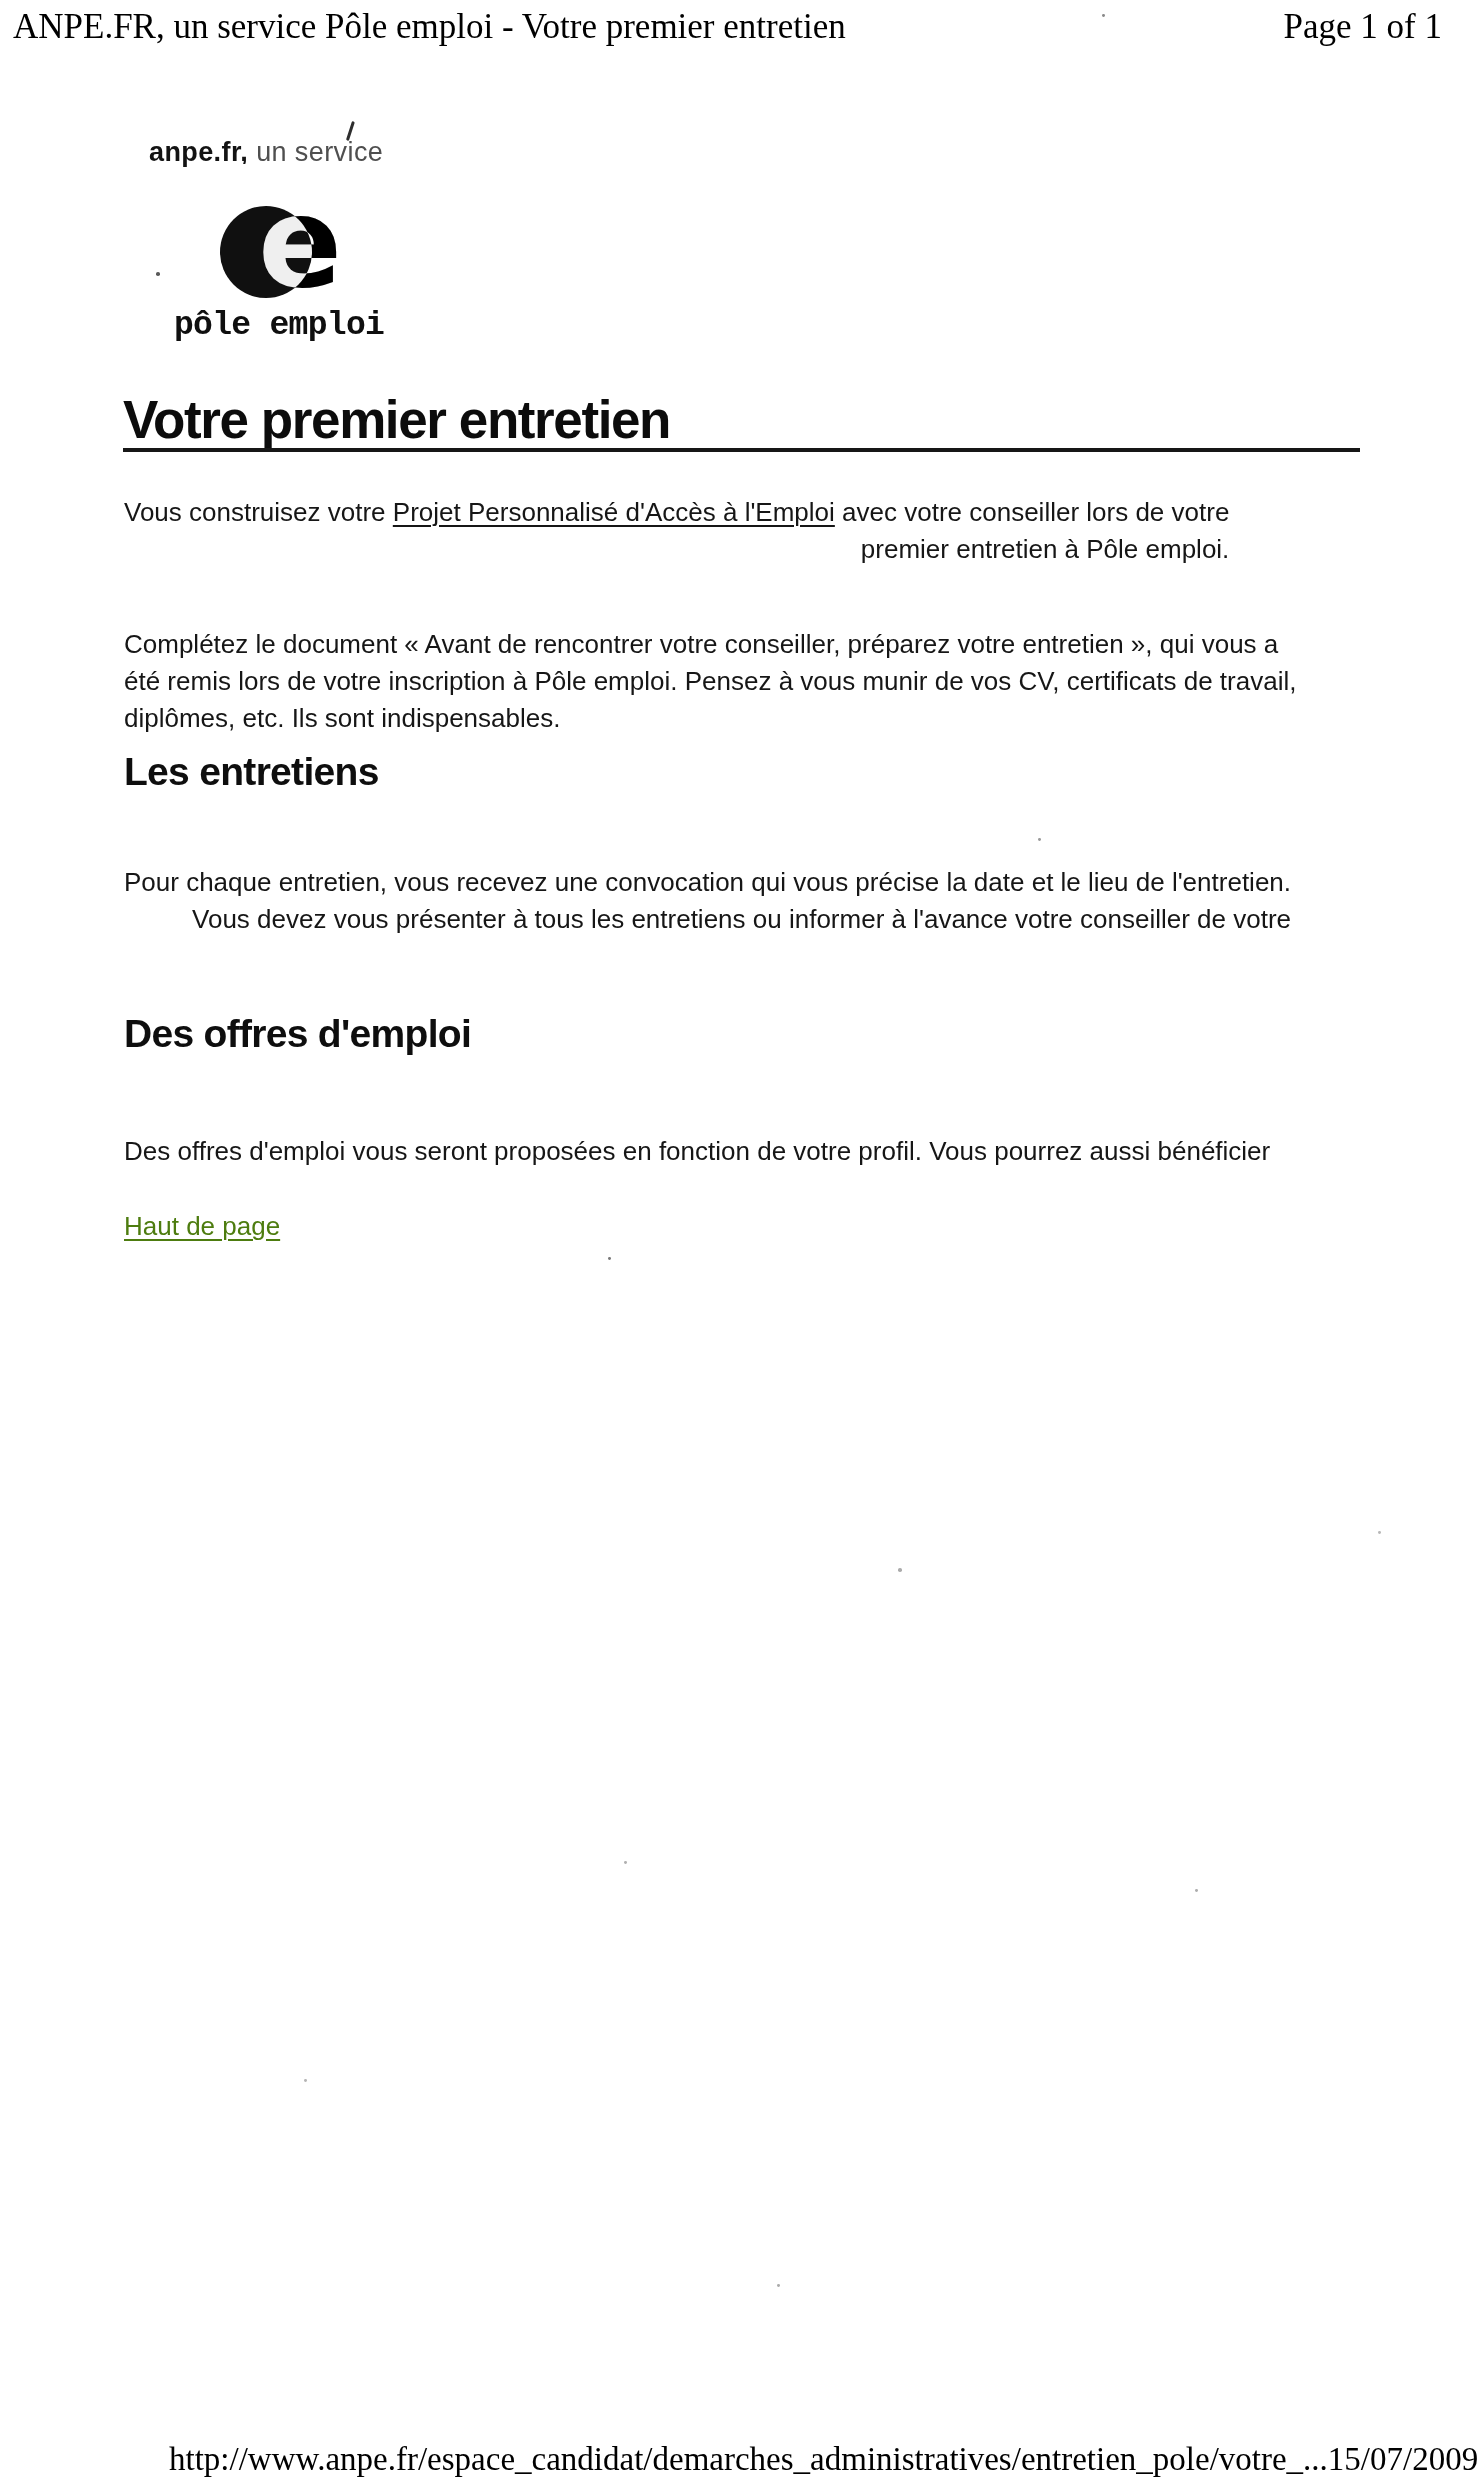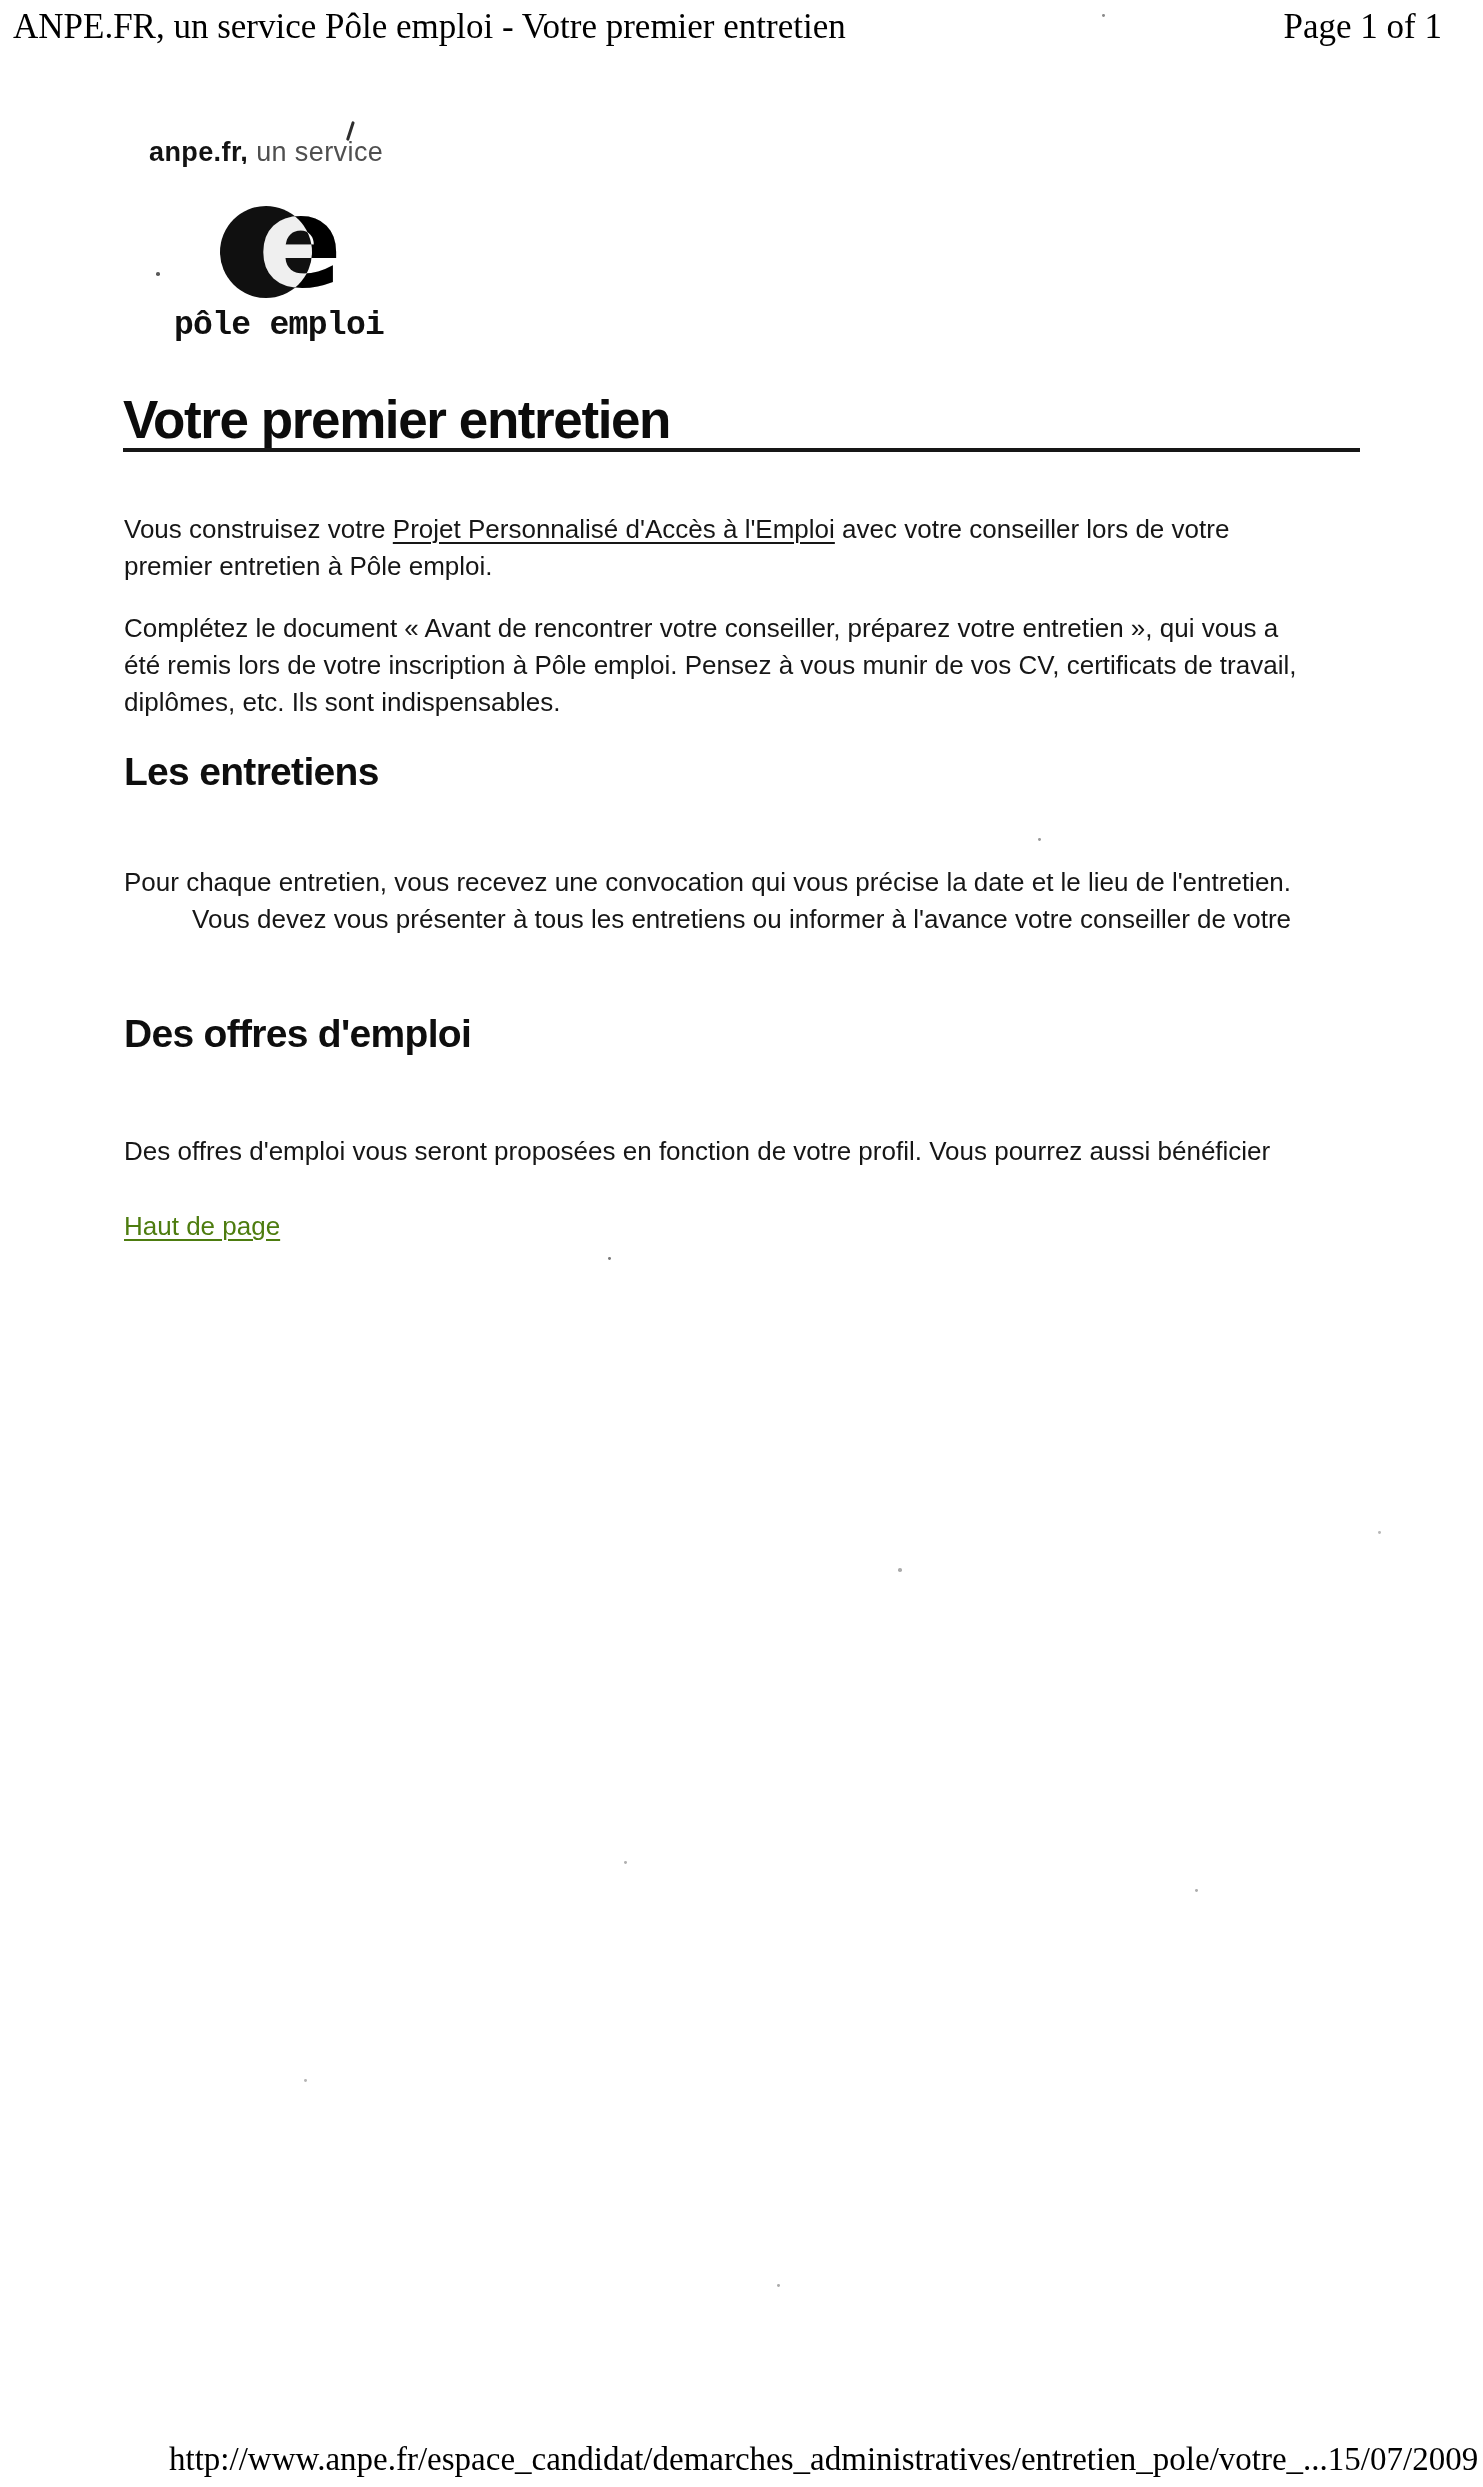--- a/index.html
+++ b/index.html
@@ -163,26 +163,26 @@
 
   <div class="logo-mark">
     <div class="logo-circle"></div>
     <span class="logo-e">e</span>
   </div>
   <div class="brand-wordmark">pôle emploi</div>
 
   <div class="page-title">Votre premier entretien</div>
   <div class="title-rule"></div>
 
-  <div class="para" style="top:511px;">
+  <div class="para" style="top:494px;text-align:right;">
     <span class="line"><span>Vous construisez votre </span><span class="doc-link">Projet Personnalisé d'Accès à l'Emploi</span><span> avec votre conseiller lors de votre</span></span>
     <span class="line">premier entretien à Pôle emploi.</span>
   </div>
 
-  <div class="para" style="top:610px;">
+  <div class="para" style="top:626px;">
     <span class="line">Complétez le document « Avant de rencontrer votre conseiller, préparez votre entretien », qui vous a</span>
     <span class="line">été remis lors de votre inscription à Pôle emploi. Pensez à vous munir de vos CV, certificats de travail,</span>
     <span class="line">diplômes, etc. Ils sont indispensables.</span>
   </div>
 
   <div class="h2" style="top:750px;">Les entretiens</div>
   <div class="para" style="top:864px;text-align:right;">
     <span class="line">Pour chaque entretien, vous recevez une convocation qui vous précise la date et le lieu de l'entretien.</span>
     <span class="line">Vous devez vous présenter à tous les entretiens ou informer à l'avance votre conseiller de votre</span>
   </div>

